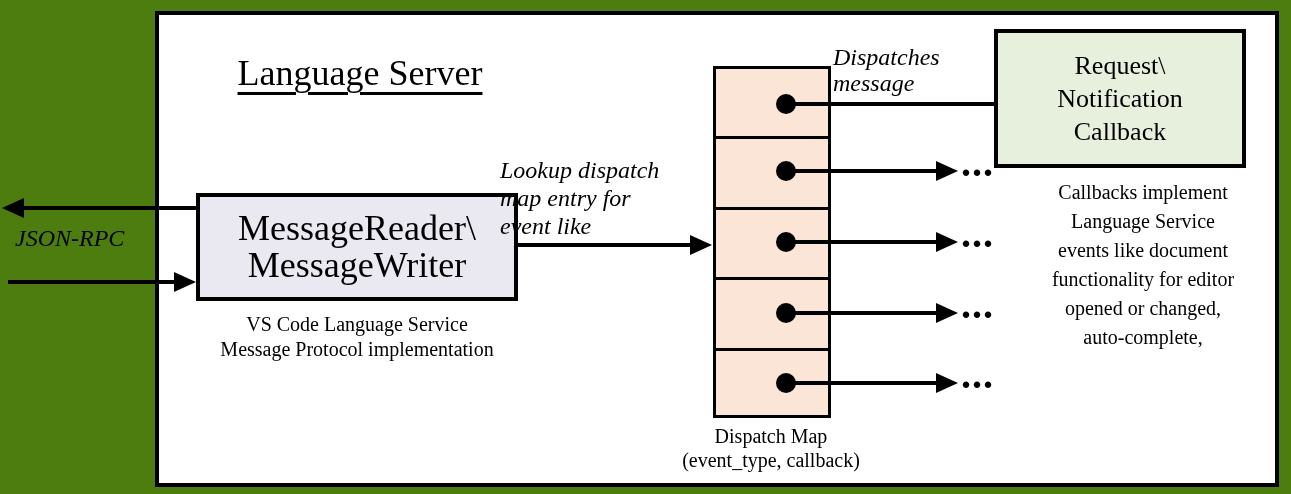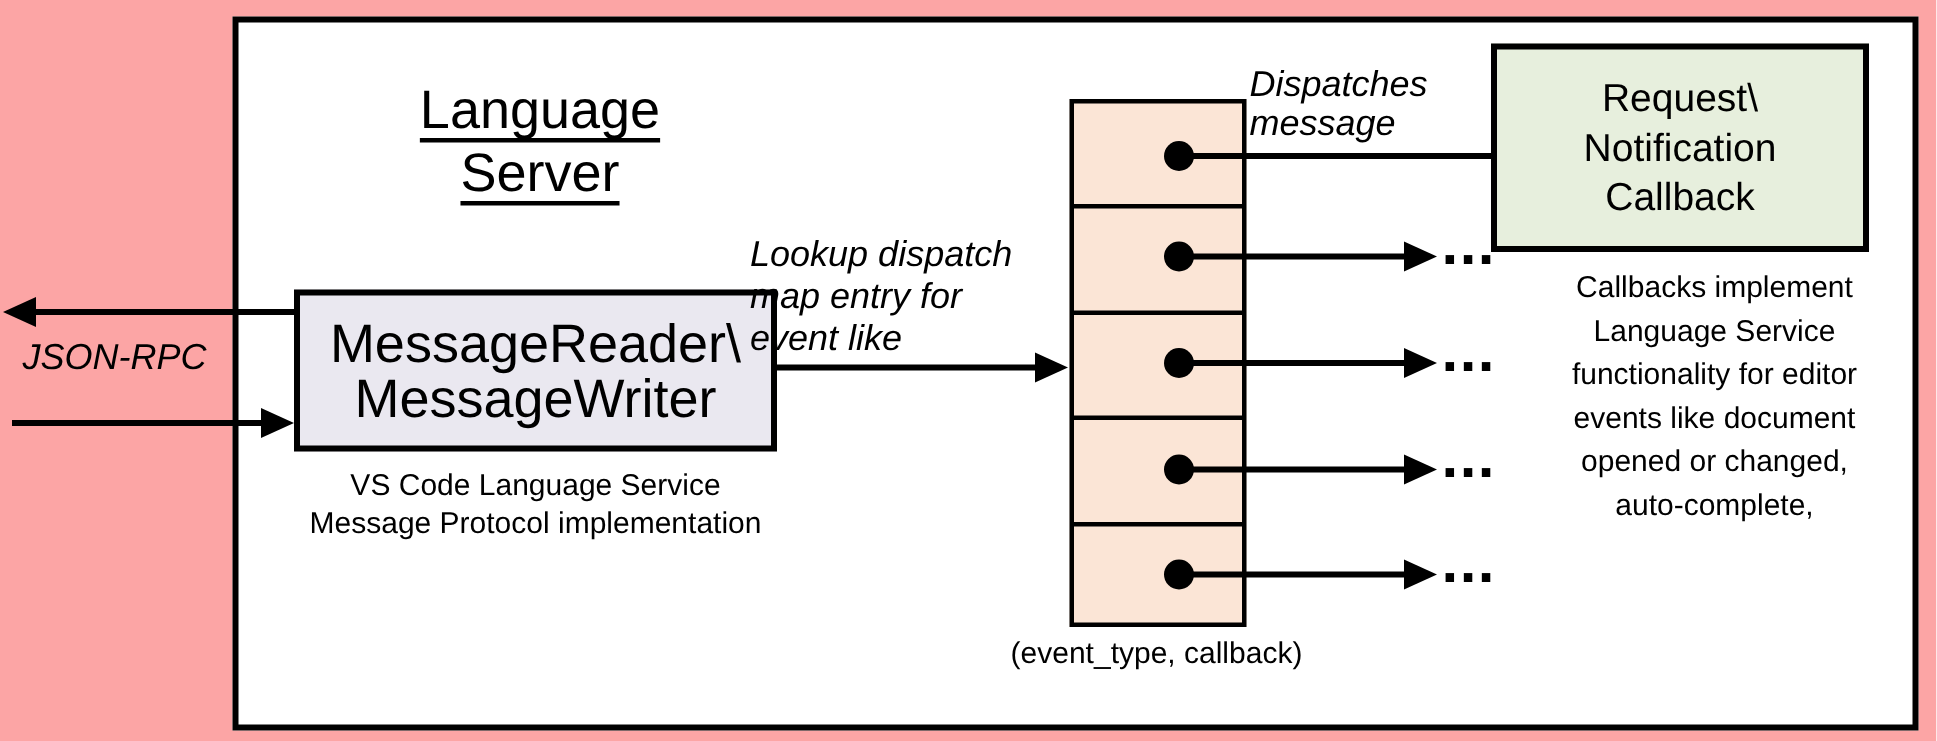--- a/index.html
+++ b/index.html
@@ -1,18 +1,18 @@
 <!DOCTYPE html>
 <html><head>
 <meta charset="utf-8">
 <style>
   html,body{margin:0;padding:0;background:#fff;}
   #canvas{
-    position:relative;width:1291px;height:494px;background:#fca5a5;
-    font-family:Liberation Sans, sans-serif;color:#000;overflow:hidden;
+    position:relative;width:1291px;height:494px;background:#4d7c0f;
+    font-family:Liberation Serif, serif;color:#000;overflow:hidden;
   }
   .abs{position:absolute;}
   .box{position:absolute;box-sizing:border-box;border:4px solid #000;display:flex;flex-direction:column;align-items:center;justify-content:center;text-align:center;}
   .shaft{position:absolute;height:4px;background:#000;}
   .head-right{position:absolute;width:0;height:0;border-top:10px solid transparent;border-bottom:10px solid transparent;border-left:22px solid #000;}
   .head-left{position:absolute;width:0;height:0;border-top:10px solid transparent;border-bottom:10px solid transparent;border-right:22px solid #000;}
   .dot{position:absolute;width:20px;height:20px;border-radius:50%;background:#000;}
   .sep{position:absolute;left:0;right:0;height:3px;background:#000;}
   .italic-note{position:absolute;font-style:italic;font-size:24px;text-align:left;}
   .plain-note{position:absolute;font-size:20px;text-align:center;}
@@ -92,31 +92,32 @@
   <div class="shaft" style="left:786px;top:381px;width:152px;"></div>
   <div class="head-right" style="left:936px;top:373px;"></div>
   <div class="ellipsis" style="left:961px;top:355px;">...</div>
 
   <div class="italic-note" style="left:833px;top:44px;width:165px;line-height:26px;">
     <div>Dispatches</div>
     <div>message</div>
   </div>
 
   <div class="plain-note" style="left:640px;top:424px;width:262px;line-height:24px;">
+    <div>Dispatch Map</div>
     <div>(event_type, callback)</div>
   </div>
 
   <div class="box" id="callback-box">
     <div>Request\</div>
     <div>Notification</div>
     <div>Callback</div>
   </div>
 
   <div class="plain-note" style="left:1015px;top:178px;width:256px;line-height:29px;">
     <div>Callbacks implement</div>
     <div>Language Service</div>
+    <div>events like document</div>
     <div>functionality for editor</div>
-    <div>events like document</div>
     <div>opened or changed,</div>
     <div>auto-complete,</div>
   </div>
 
 </div>
 
 </body></html>

